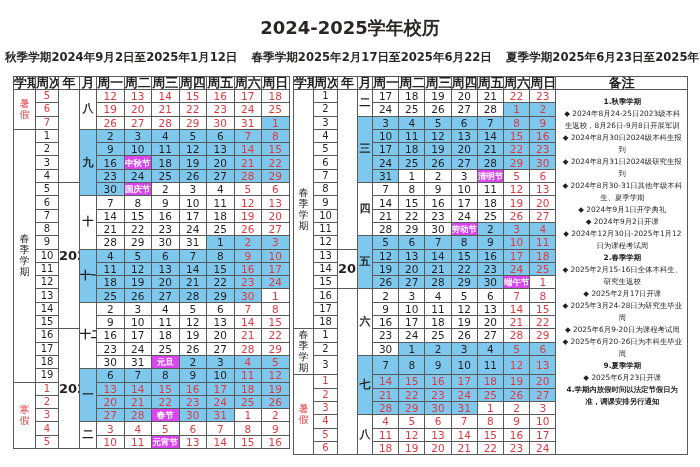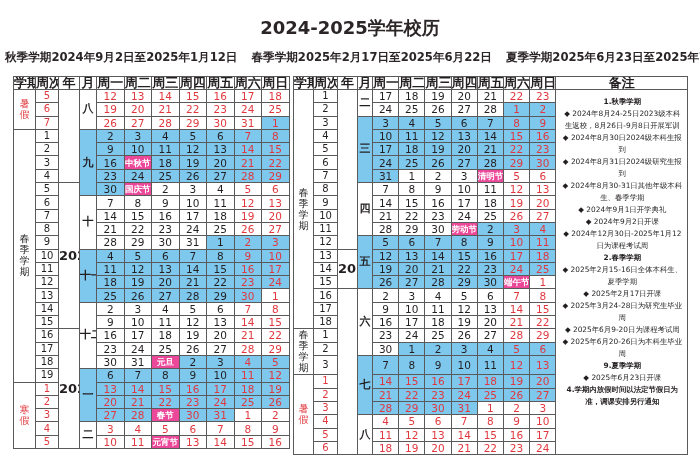--- a/index.html
+++ b/index.html
@@ -7,21 +7,21 @@
   .title{position:absolute;left:0;width:700px;top:16px;text-align:center;font-size:18px;font-weight:bold;letter-spacing:0;color:#2b2526;}
   .subtitle{position:absolute;left:0;width:700px;top:50px;text-align:center;font-size:11.6px;font-weight:bold;color:#2b2526;white-space:nowrap;}
   .subtitle span{margin:0 5px;text-align:right;}
   table.cal{position:absolute;border-collapse:collapse;table-layout:fixed;font-size:10.5px;}
   table.cal td, table.cal th{border:1px solid #5a5a5a;padding:0;height:12.3px;line-height:12px;text-align:center;overflow:hidden;white-space:nowrap;}
   table.cal th{font-weight:bold;font-size:13px;height:12px;}
   #left{left:13px;top:76px;width:276px;}
   #right{left:293px;top:76px;width:395px;}
   .red{color:#e0383e;}
   .blue{background:#7ec8ee;}
-  .hol{background:#ec4899;color:#fff;font-size:8.5px;font-weight:bold;}
+  .hol{background:#d946ef;color:#fff;font-size:8.5px;font-weight:bold;}
   .sem{font-weight:normal;font-size:10px;line-height:11px;white-space:normal!important;vertical-align:middle;}
   .sem.red{color:#e0383e;}
   .mon{font-weight:bold;font-size:11px;vertical-align:middle;}
   .yr{font-weight:bold;font-size:13px;vertical-align:middle;}
   .wk{font-size:10px;}
   .notes{vertical-align:top;text-align:right;white-space:normal!important;font-size:7.4px;line-height:13.2px;padding:6px 4px 0 5px!important;}
   .notes div{white-space:normal;}
   .notes .h{font-weight:bold;}
   .vt{display:inline-block;width:10px;line-height:11px;word-break:break-all;}
 </style>
@@ -393,26 +393,26 @@
         <td>19</td>
         <td>20</td>
         <td>21</td>
         <td class="red">22</td>
         <td class="red">23</td>
         <td class="notes" rowspan="27">
           <div class="h">1.秋季学期</div>
           <div>◆ 2024年8月24-25日2023级本科生返校，8月26日-9月8日开展军训</div>
           <div>◆ 2024年8月30日2024级本科生报到</div>
           <div>◆ 2024年8月31日2024级研究生报到</div>
-          <div>◆ 2024年8月30-31日其他年级本科生、春季学期</div>
+          <div>◆ 2024年8月30-31日其他年级本科生、夏季学期</div>
           <div>◆ 2024年9月1日开学典礼</div>
           <div>◆ 2024年9月2日开课</div>
           <div>◆ 2024年12月30日-2025年1月12日为课程考试周</div>
           <div class="h">2.春季学期</div>
-          <div>◆ 2025年2月15-16日全体本科生、夏季学期</div>
+          <div>◆ 2025年2月15-16日全体本科生、研究生返校</div>
           <div>◆ 2025年2月17日开课</div>
           <div>◆ 2025年3月24-28日为研究生毕业周</div>
           <div>◆ 2025年6月9-20日为课程考试周</div>
           <div>◆ 2025年6月20-26日为本科生毕业周</div>
           <div class="h">9.夏季学期</div>
           <div>◆ 2025年6月23日开课</div>
           <div class="h">4.学期内放假时间以法定节假日为准，调课安排另行通知</div>
         </td>
       </tr>
       <tr>

